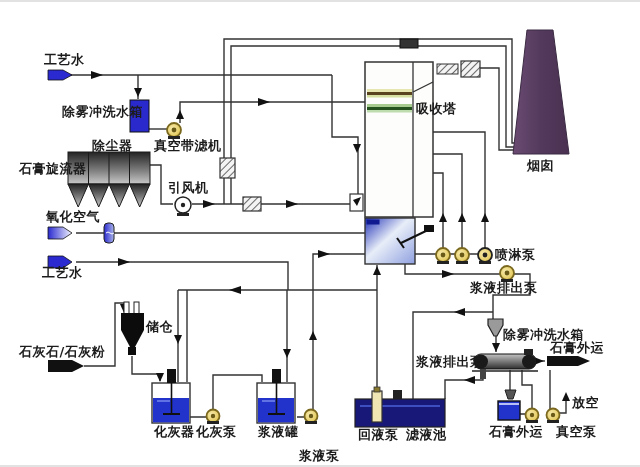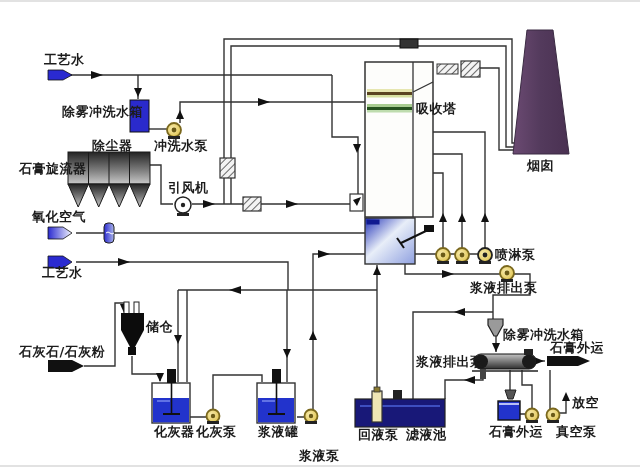--- a/index.html
+++ b/index.html
@@ -308,25 +308,25 @@
           <circle cx="553" cy="413" r="6.5" fill="url(#pumpG)"></circle>
           <circle cx="553" cy="413" r="2.2" fill="#6a5a18" stroke="none"></circle>
           <rect x="547" y="418" width="12" height="3" fill="#222" stroke="none"></rect>
         </g>
   </g>
 </svg>
 
 <div>
   <span class="lbl" style="left:44px;top:52px">工艺水</span>
   <span class="lbl" style="left:62px;top:104px">除雾冲洗水箱</span>
-  <span class="lbl" style="left:154px;top:138px">冲洗水泵</span>
+  <span class="lbl" style="left:154px;top:138px">真空带滤机</span>
   <span class="lbl" style="left:92px;top:138px">除尘器</span>
   <span class="lbl" style="left:19px;top:161px">石膏旋流器</span>
   <span class="lbl" style="left:168px;top:180px">引风机</span>
-  <span class="lbl" style="left:32px;top:209px">氧化空气</span>
+  <span class="lbl" style="left:46px;top:209px">氧化空气</span>
   <span class="lbl" style="left:42px;top:265px">工艺水</span>
   <span class="lbl" style="left:19px;top:344px">石灰石/石灰粉</span>
   <span class="lbl" style="left:146px;top:319px">储仓</span>
   <span class="lbl" style="left:154px;top:424px">化灰器</span>
   <span class="lbl" style="left:196px;top:424px">化灰泵</span>
   <span class="lbl" style="left:258px;top:424px">浆液罐</span>
   <span class="lbl" style="left:299px;top:448px">浆液泵</span>
   <span class="lbl" style="left:358px;top:427px">回液泵</span>
   <span class="lbl" style="left:406px;top:427px">滤液池</span>
   <span class="lbl" style="left:416px;top:101px">吸收塔</span>

